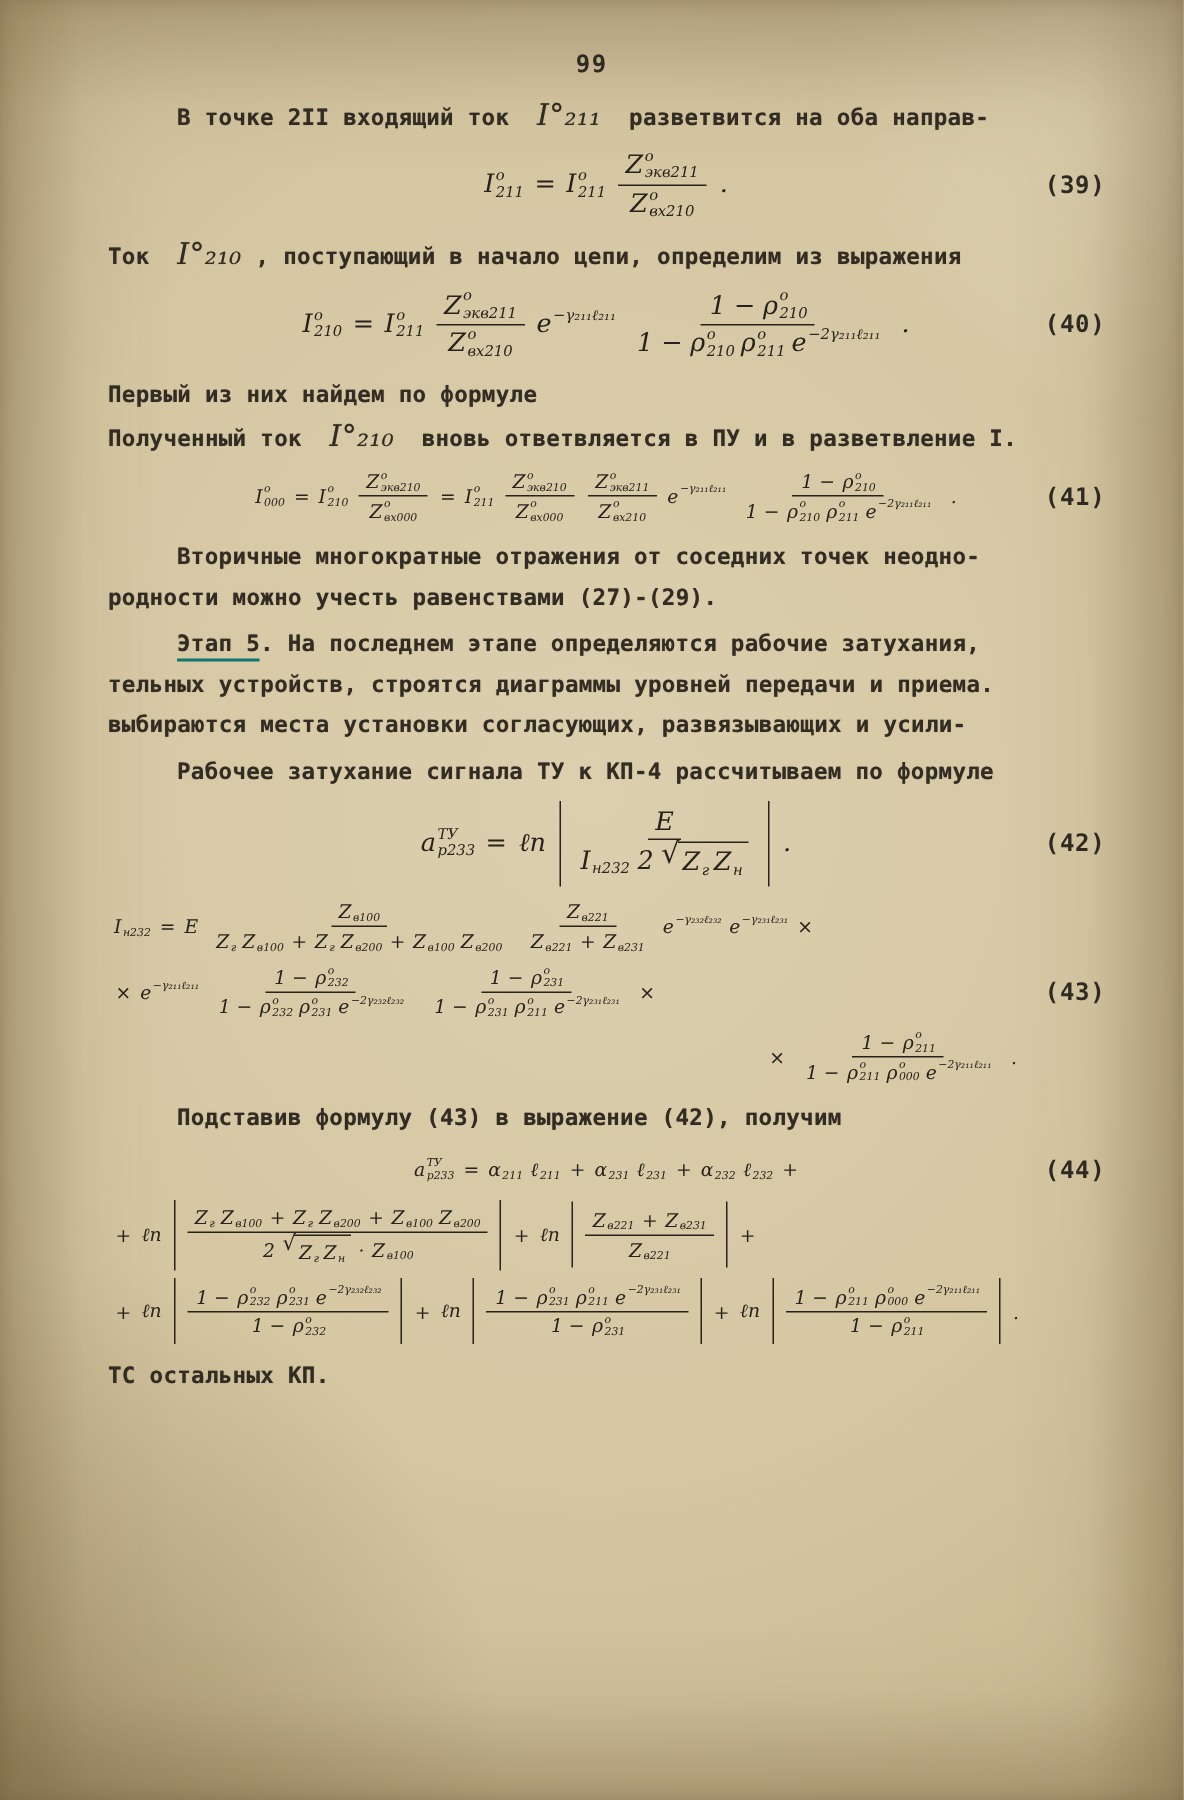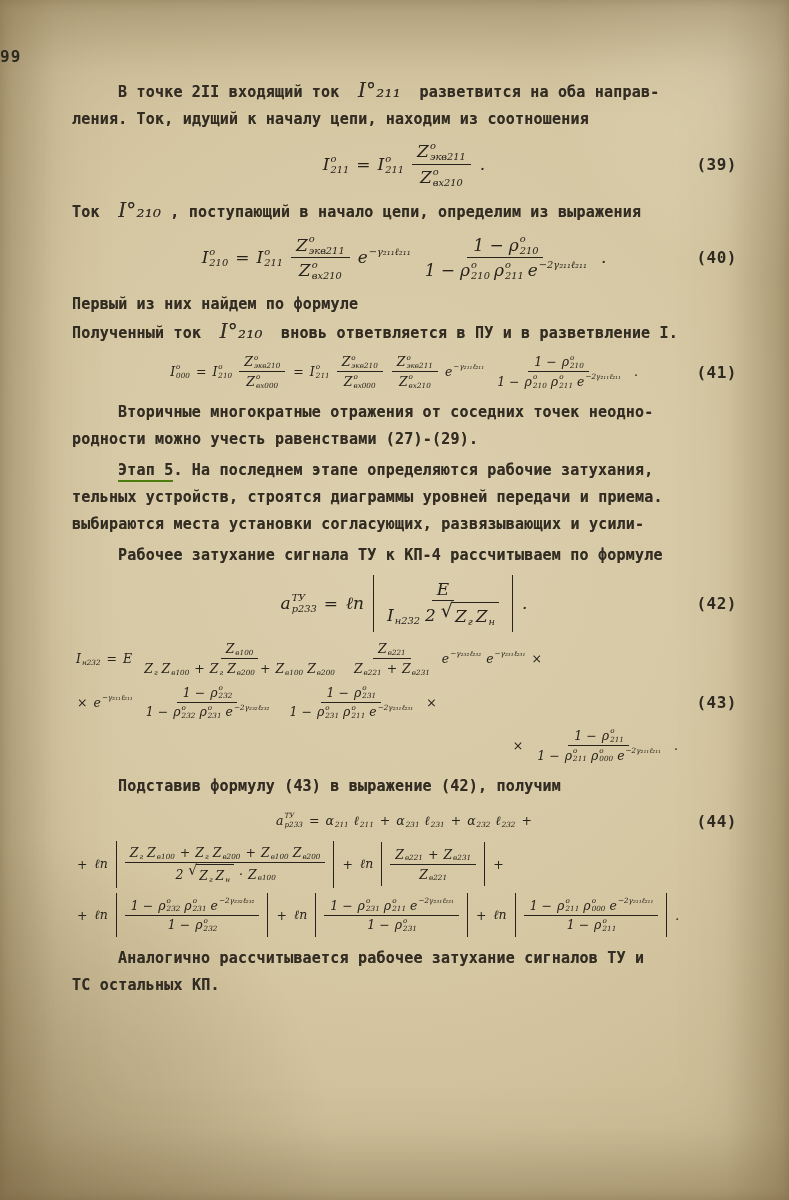--- a/index.html
+++ b/index.html
@@ -10,34 +10,34 @@
       radial-gradient(55% 40% at 4% 98%, rgba(96,74,40,0.30), rgba(0,0,0,0) 70%),
       radial-gradient(45% 30% at 98% 4%, rgba(255,250,228,0.25), rgba(0,0,0,0) 65%),
       linear-gradient(90deg, rgba(118,94,54,0.20), rgba(0,0,0,0) 7%, rgba(0,0,0,0) 92%, rgba(118,94,54,0.24)),
       linear-gradient(0deg, rgba(118,94,54,0.16), rgba(0,0,0,0) 6%, rgba(0,0,0,0) 94%, rgba(118,94,54,0.14)),
       radial-gradient(85% 65% at 50% 44%, #dccfae 0%, #d5c7a2 58%, #c8b892 100%);
     box-shadow: inset 0 0 85px 22px rgba(92,72,40,0.30), inset 0 0 12px rgba(92,72,40,0.25);
     font-family:"DejaVu Sans Mono", monospace;
   }
   .paper { position:absolute; inset:0; }
   .pagenum {
-    padding:47px 0 10px; font-size:16px; font-weight:bold;
+    text-align:center; padding:33px 0 10px; font-size:16px; font-weight:bold;
     letter-spacing:1px; color:#2e2a22;
   }
   .content { position:relative; margin:0 52px 0 72px; }
 
   
   .para { margin:1px 0 4px; }
   .pline {
     font-family:"DejaVu Sans Mono", monospace; font-size:15px; line-height:27px;
     font-weight:bold; color:#322c23; letter-spacing:0.2px; white-space:pre-wrap;
     text-shadow:0 0 0.5px rgba(50,44,35,0.55);
   }
   .pline.ind { padding-left:46px; }
-  .seg.u { border-bottom:2px solid #4d7c0f; padding-bottom:1px; }
+  .seg.u { border-bottom:2px solid #0f766e; padding-bottom:1px; }
   .seg.m { font-family:"DejaVu Serif", serif; font-style:italic; font-weight:normal; font-size:20px; }
 
   
   .eq { margin:6px 0 8px; }
   .eqline {
     display:flex; justify-content:center; align-items:center; column-gap:6px;
     position:relative; margin:5px 0; min-height:30px;
     font-family:"DejaVu Serif", serif; font-style:italic; color:#27221b;
     padding:0 48px;
   }
@@ -72,21 +72,20 @@
   .radicand { display:inline-flex; align-items:center; column-gap:3px; border-top:1.4px solid currentColor; padding:2px 4px 0 3px; }
 </style>
 </head>
 <body>
 
 <div class="paper">
   <div class="pagenum">99</div>
   <div id="content" class="content">
       <div class="para">
         <div class="pline ind"><span class="seg">В точке 2II входящий ток  </span><span class="seg m">I°₂₁₁</span><span class="seg">  разветвится на оба направ-</span></div>
-        <div class="pline"><span class="seg">ления. Ток, идущий к началу цепи, находим из соотношения</span></div>
       </div>
       <div class="eq eq-md">
         <div class="eqline">
           <span class="var">
             <span class="vbase">I</span>
             <span class="ss">
               <span class="ssup">o</span>
               <span class="ssub">211</span>
             </span>
           </span>
@@ -956,17 +955,16 @@
                     </span>
                   </span>
                 </span>
               </span>
             </span>
           </span>
           <span class="op">.</span>
         </div>
       </div>
       <div class="para">
-        <div class="pline ind"><span class="seg">Аналогично рассчитывается рабочее затухание сигналов ТУ и</span></div>
         <div class="pline"><span class="seg">ТС остальных КП.</span></div>
       </div>
     </div>
 </div>
 
 </body></html>

